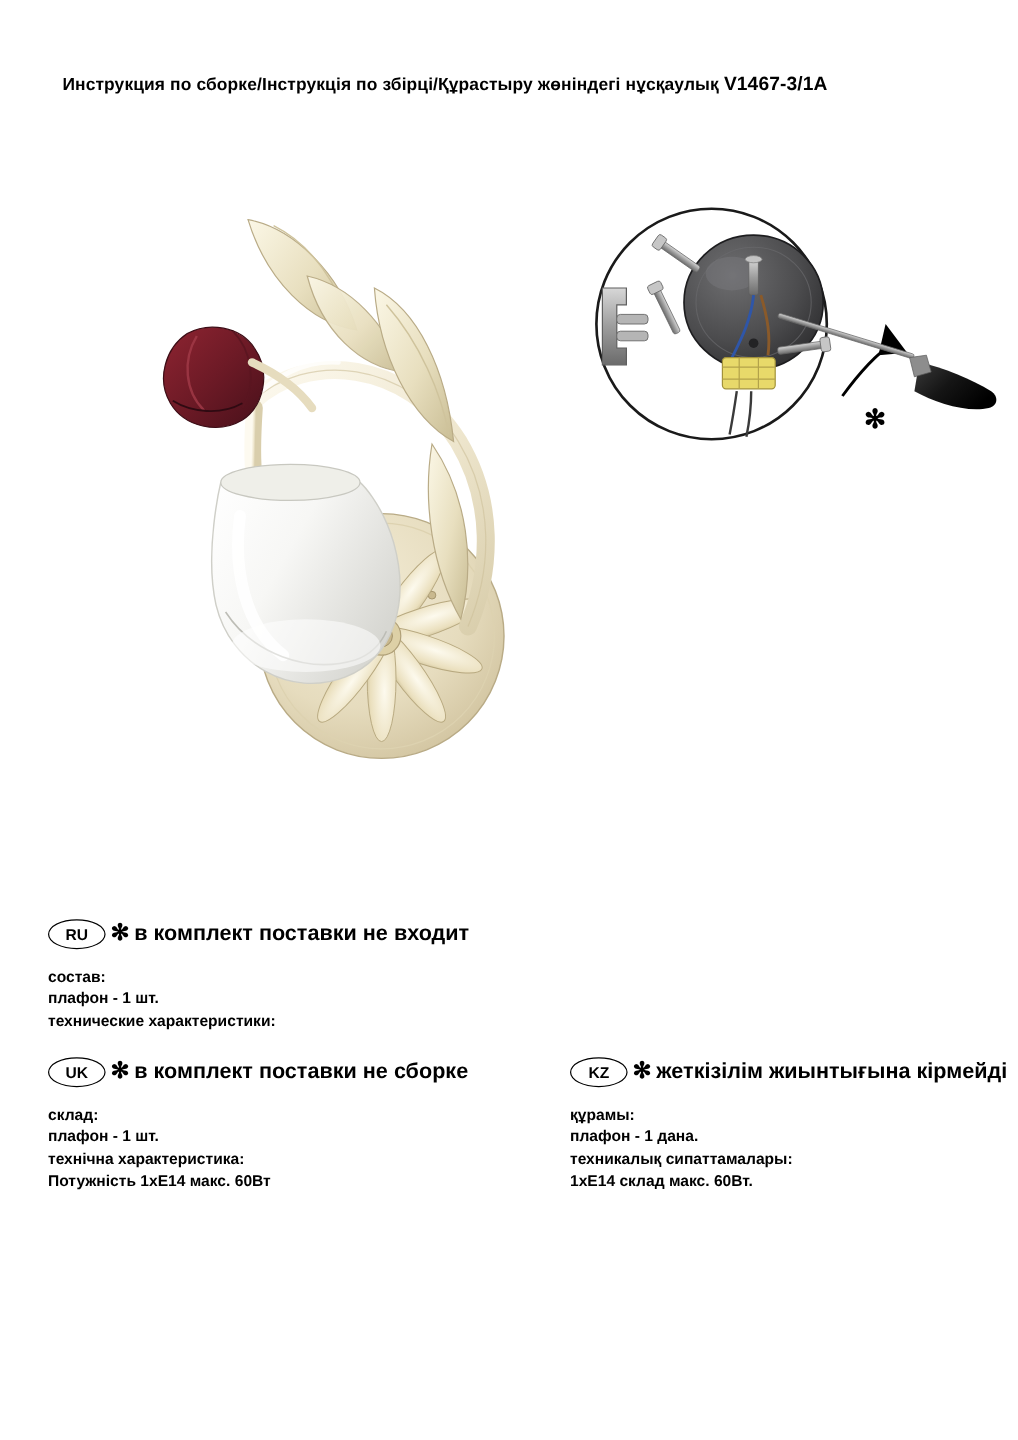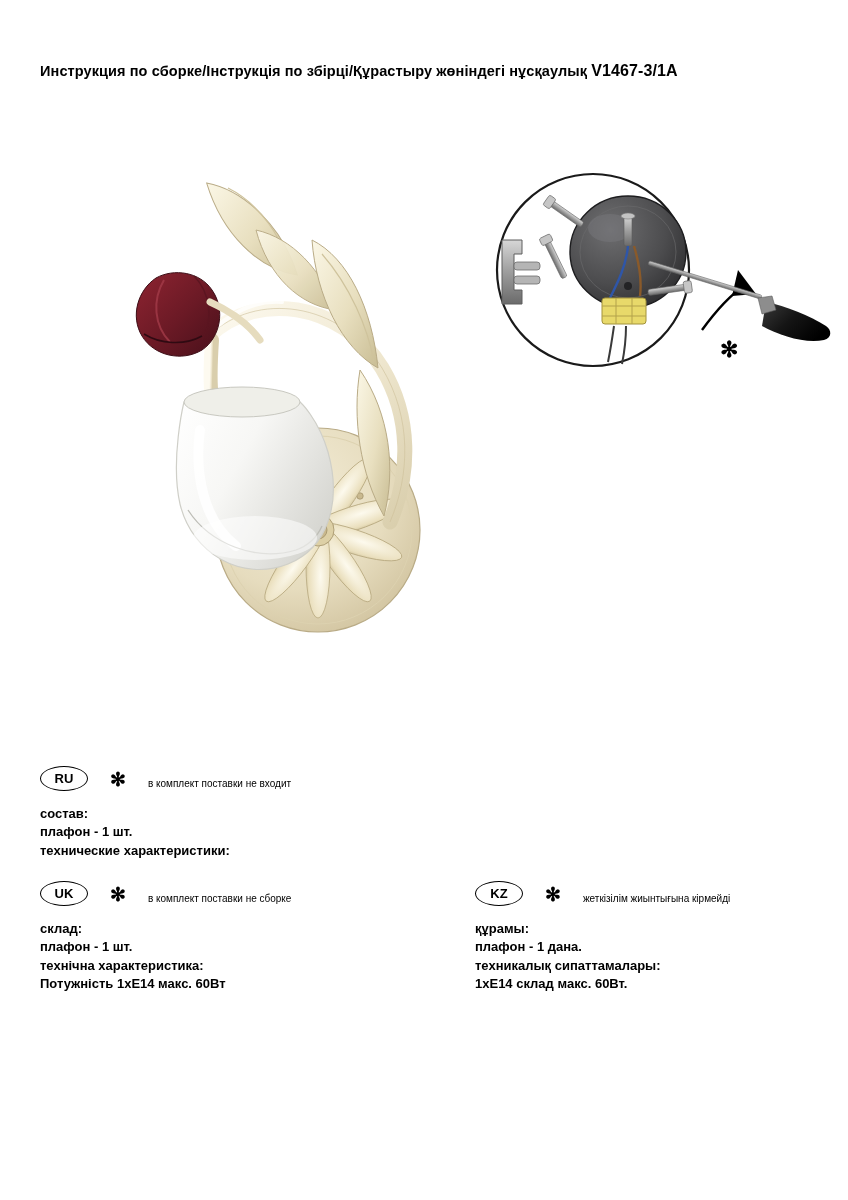--- a/index.html
+++ b/index.html
@@ -12,21 +12,21 @@
     height: 1200px;
     position: relative;
     font-family: "Liberation Sans", sans-serif;
     color: #000000;
     overflow: hidden;
   }
 
   
   .header {
     position: absolute;
-    left: 40px;
+    left: 52px;
     top: 62px;
     width: 770px;
     font-size: 14.5px;
     font-weight: bold;
     letter-spacing: 0.1px;
     white-space: nowrap;
   }
   .header .model {
     font-size: 16px;
     font-weight: bold;
@@ -62,22 +62,22 @@
     font-size: 13px;
     font-weight: bold;
     line-height: 1.42;
   }
   .spec-ru { left: 40px; top: 765px; width: 400px; }
   .spec-uk { left: 40px; top: 880px; width: 400px; }
   .spec-kz { left: 475px; top: 880px; width: 370px; }
 
   .lang-row {
     display: flex;
-    align-items: flex-end;
-    gap: 22px;
+    align-items: center;
+    gap: 4px;
     height: 26px;
     margin-bottom: 6px;
   }
   .lang-badge {
     display: inline-flex;
     align-items: center;
     justify-content: center;
     width: 46px;
     height: 23px;
     border: 1.6px solid #000;
@@ -87,22 +87,22 @@
     line-height: 1;
     flex: 0 0 auto;
   }
   .aster {
     font-size: 19px;
     line-height: 1;
     font-weight: bold;
     padding-bottom: 2px;
   }
   .lang-note {
-    font-size: 10px;
-    font-weight: normal;
+    font-size: 18px;
+    font-weight: bold;
     white-space: nowrap;
   }
   .spec-lines {
     margin-top: 14px;
   }
   .spec-lines div {
     white-space: nowrap;
   }
 
   

